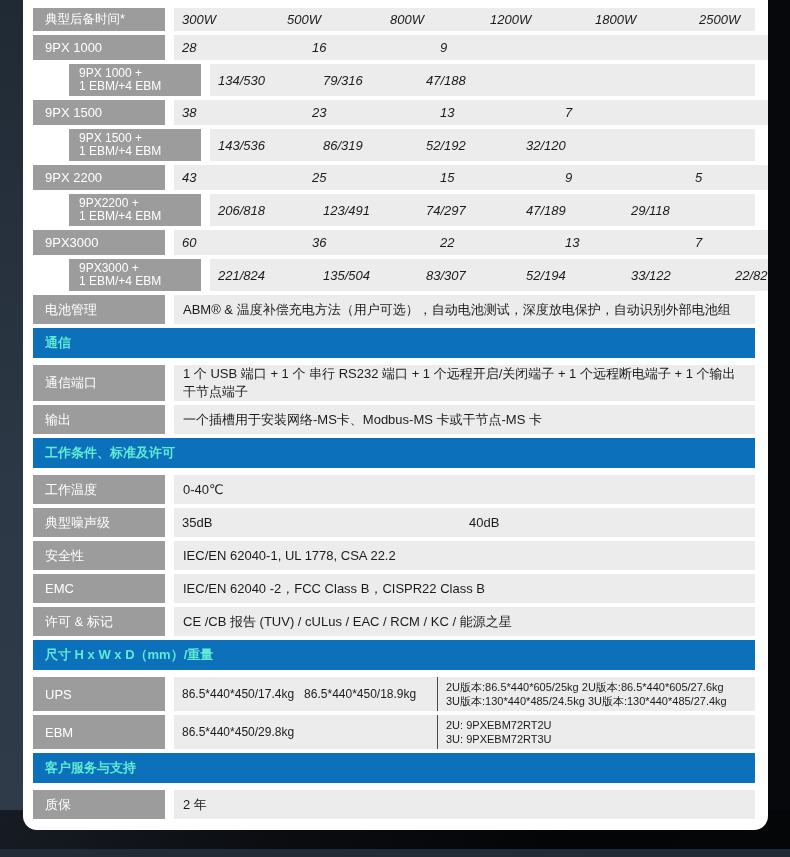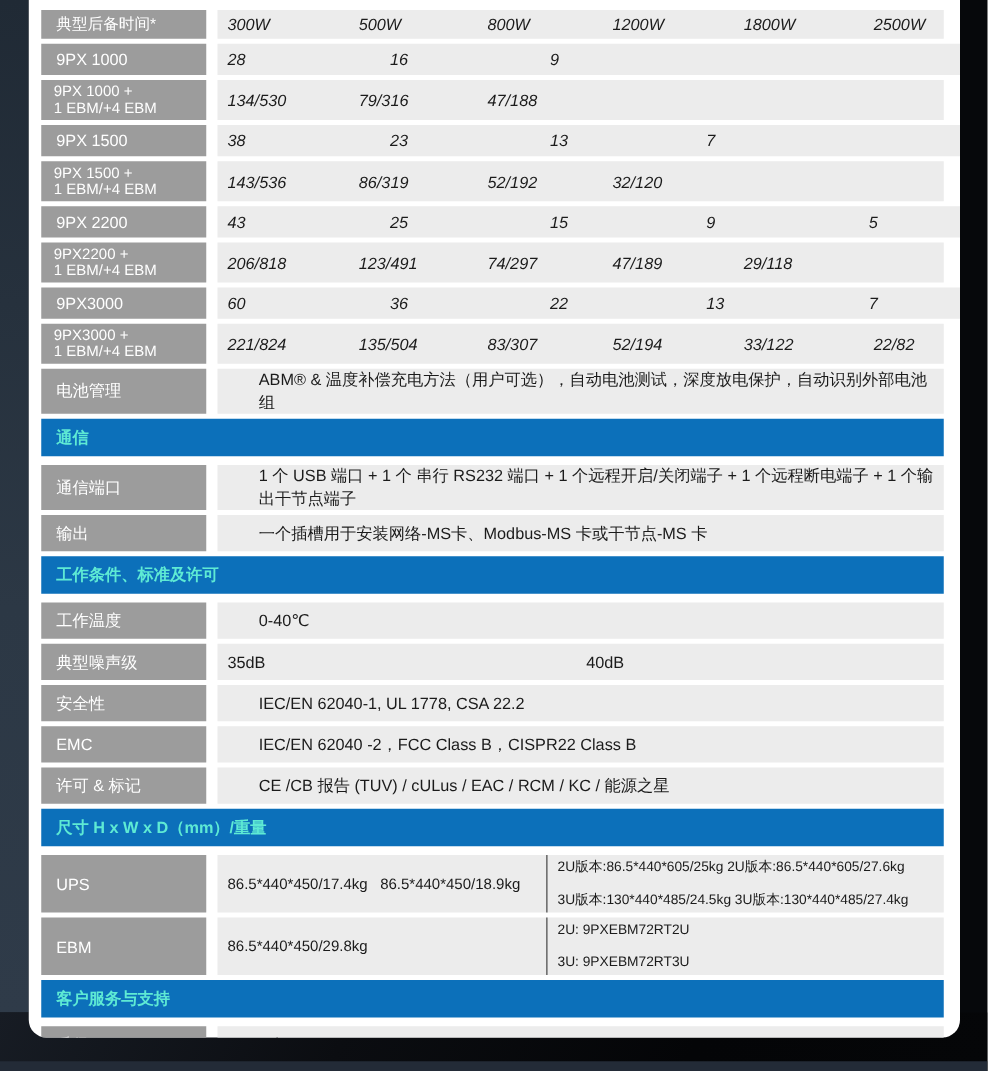--- a/index.html
+++ b/index.html
@@ -24,44 +24,44 @@
     position:absolute;left:23px;top:0;width:745px;height:830px;
     background:#ffffff;border-radius:0 0 14px 14px;
     padding:8px 13px 0 10px;box-sizing:border-box;overflow:hidden;
   }
   .row{display:flex;margin-bottom:4px;}
   .label{
     width:132px;min-width:132px;background:#9c9c9c;color:#ffffff;
     font-size:13px;display:flex;flex-direction:column;justify-content:center;
     padding:3px 4px 3px 12px;box-sizing:border-box;margin-right:9px;
   }
-  .label.two{font-size:12px;line-height:13px;padding-left:10px;}
+  .label.two{font-size:12px;line-height:13px;padding-left:10px;margin-left:36px;}
   .vals{
     flex:1;background:#ececec;display:flex;align-items:center;
     font-size:13px;color:#1b1b1b;min-height:26px;box-sizing:border-box;
   }
   .row.hdr .vals{min-height:23px;}
   .row.hdr .label{font-size:12.5px;}
   .row.single .vals{min-height:25px;gap:25px;}
   .row.tall .vals{min-height:29px;}
   .vals.grid{
     display:grid;grid-template-columns:105px 103px 100px 105px 104px 1fr;
     padding-left:8px;align-items:center;font-style:italic;
   }
   .cell,.col-header{white-space:nowrap;}
-  .txt{padding-left:9px;padding-right:8px;margin-left:24px;}
+  .txt{padding-left:9px;padding-right:8px;}
   .pair-c1{width:295px;padding-left:8px;box-sizing:border-box;}
   .split-left{
     width:263px;min-width:263px;padding-left:8px;box-sizing:border-box;
     font-size:12px;white-space:pre;align-self:center;
   }
   .split-right{
     border-left:1px solid #4a4a4a;flex:1;align-self:stretch;
     display:flex;flex-direction:column;justify-content:center;
-    padding:3px 2px 3px 8px;font-size:11px;line-height:14px;white-space:nowrap;gap:12px;
+    padding:3px 2px 3px 8px;font-size:11px;line-height:14px;white-space:nowrap;
   }
   .row.split .vals{min-height:33px;align-items:stretch;}
   .section-bar{
     background:#0c70ba;color:#5eead4;font-weight:bold;font-size:13px;
     padding:6px 12px;margin:2px 0 7px 0;
   }
 </style>
 </head>
 <body>
 

